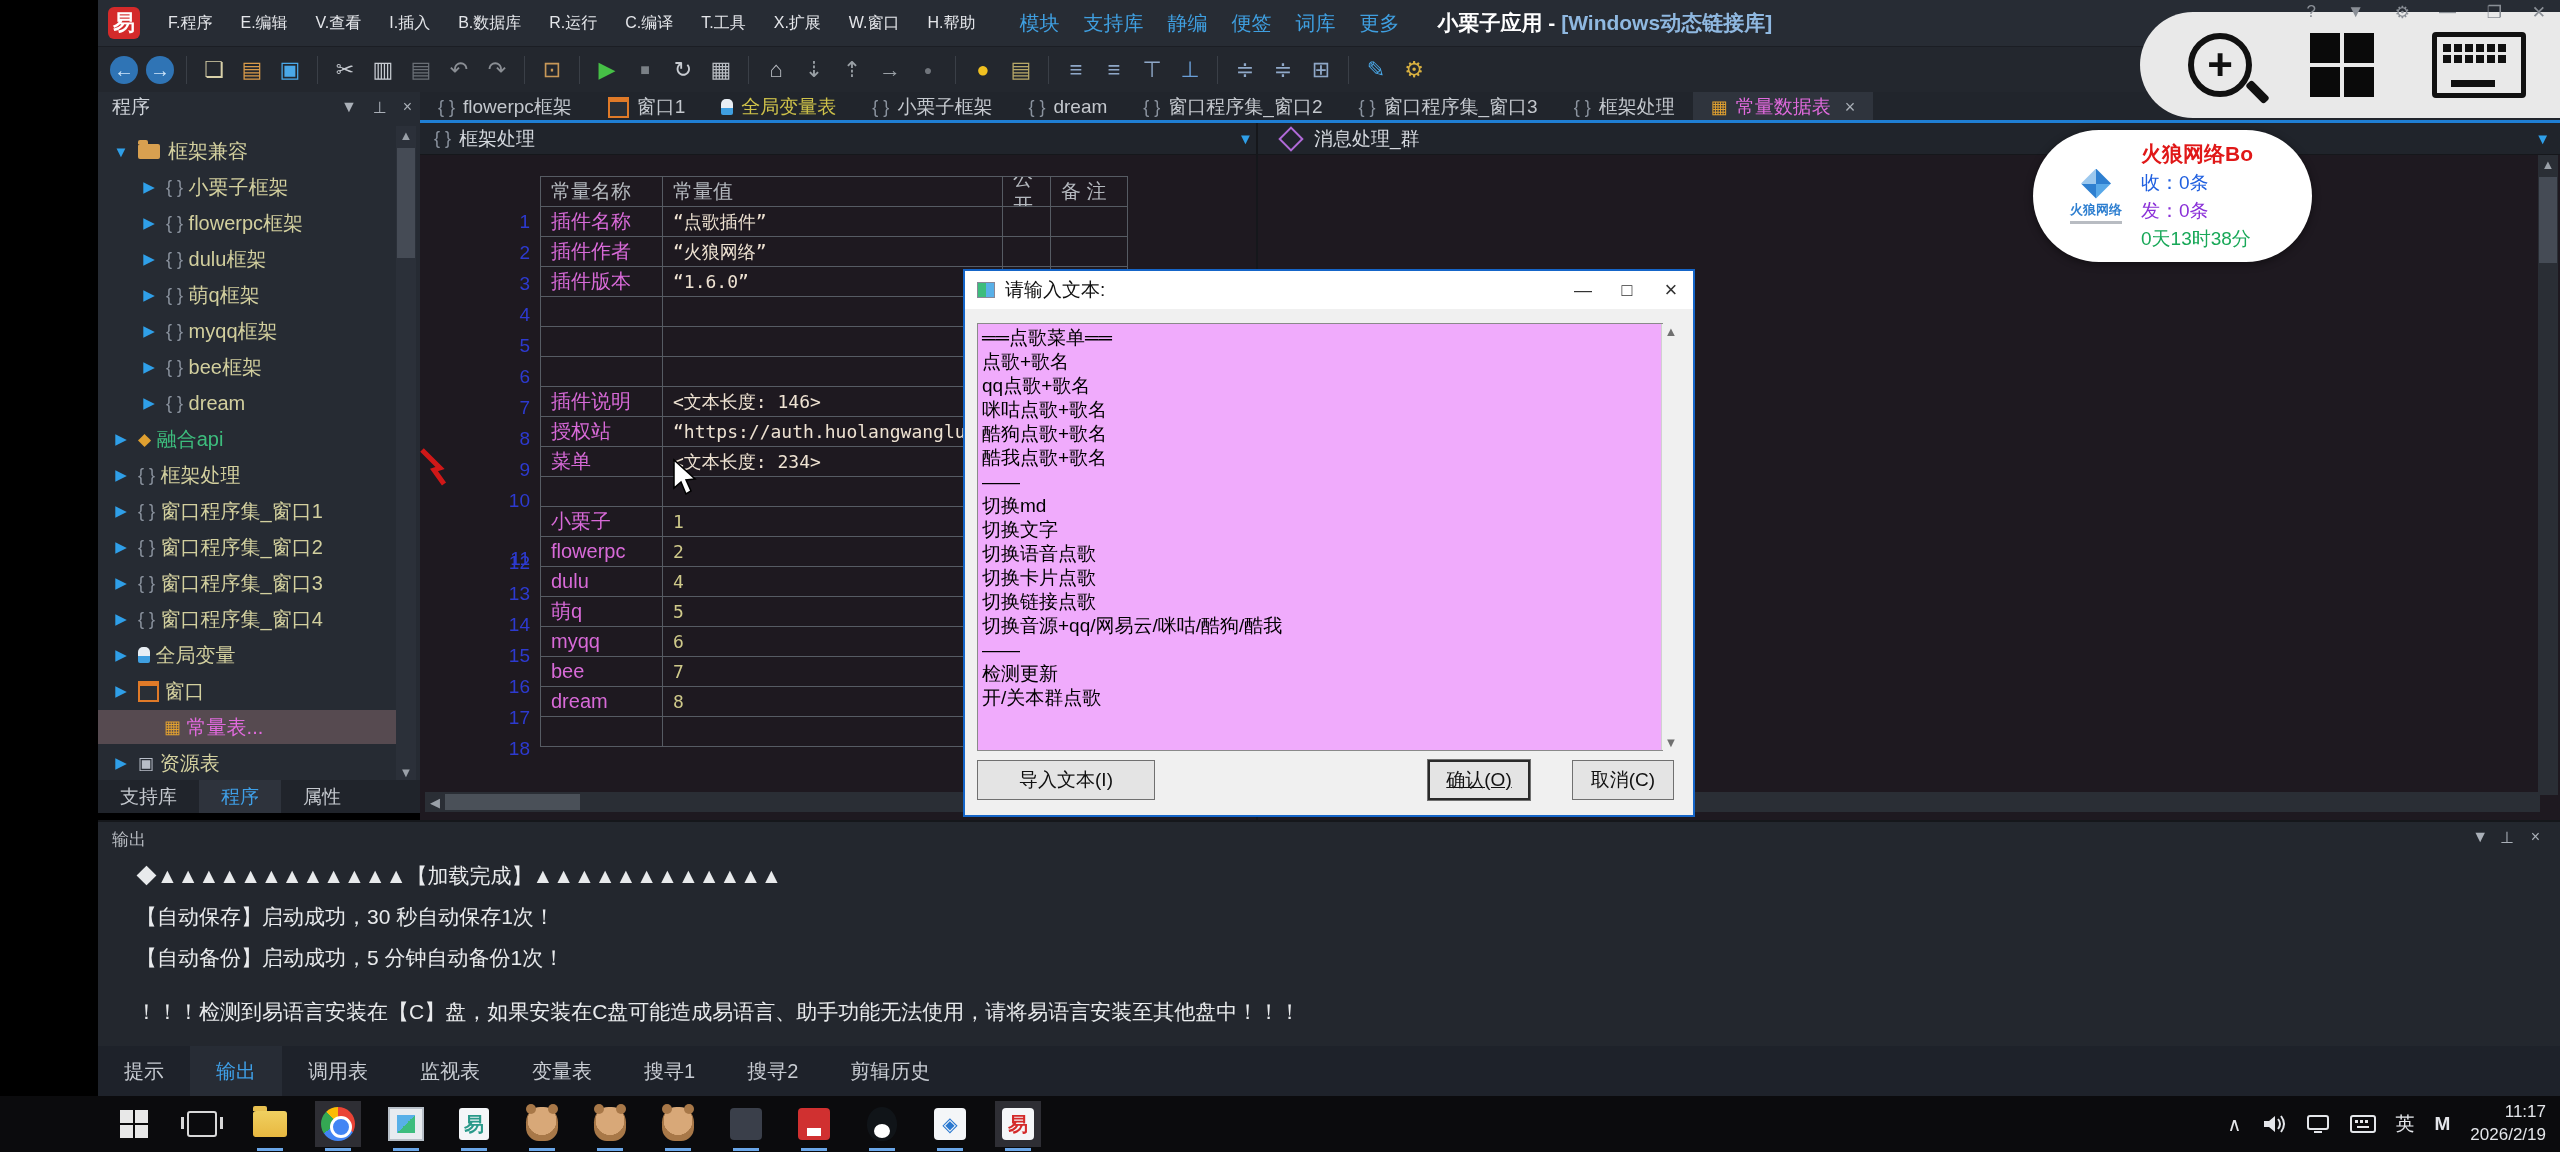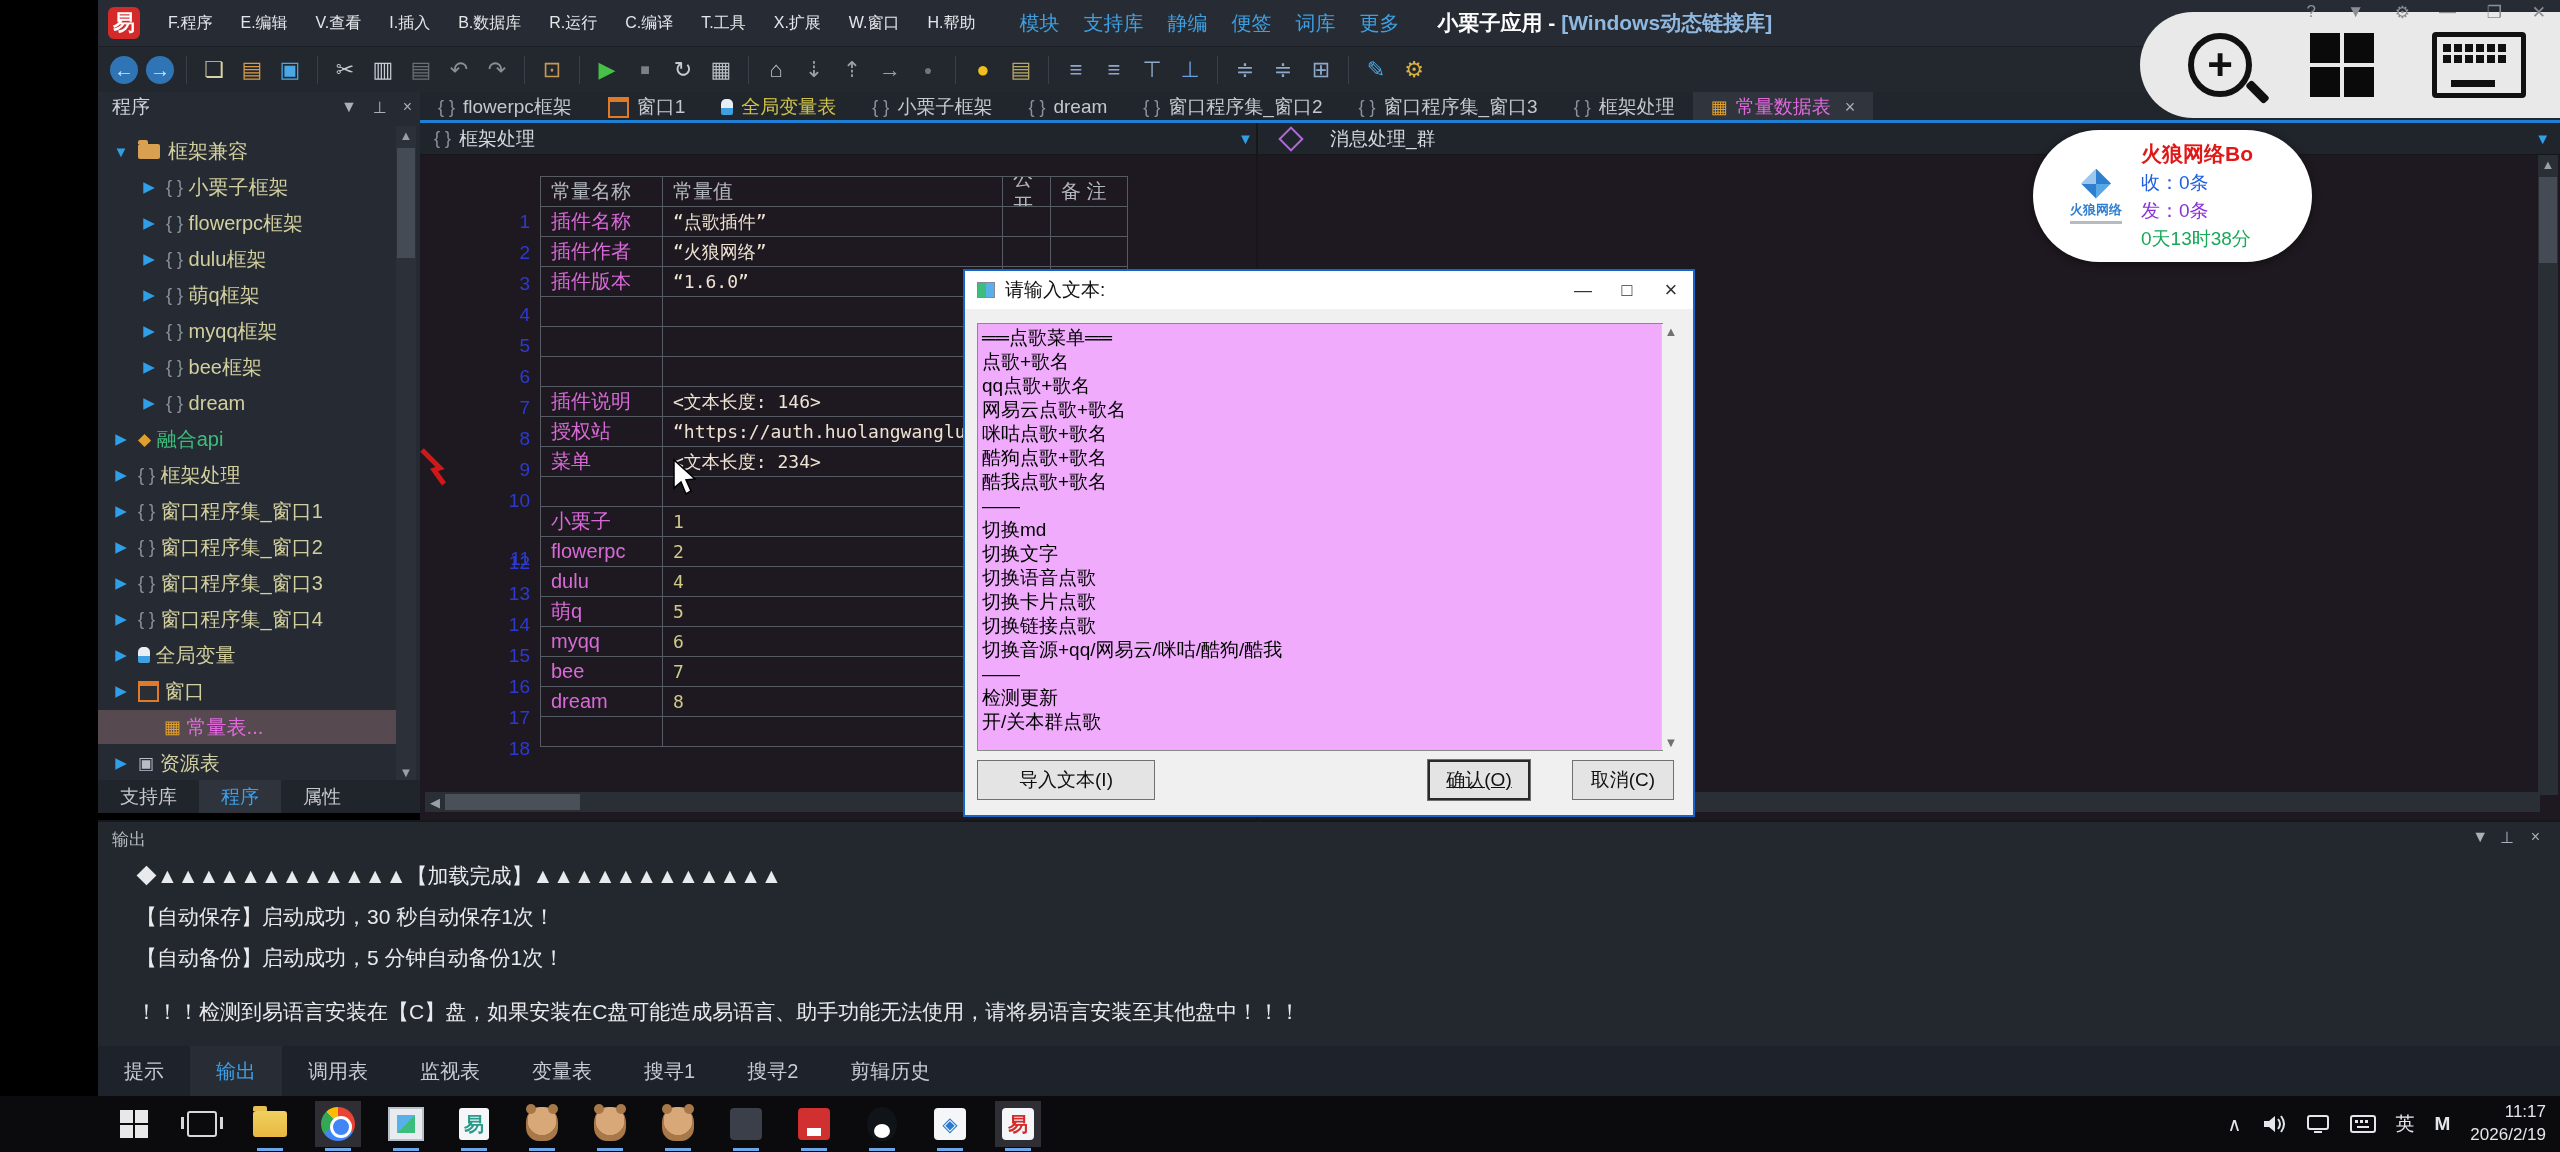--- a/index.html
+++ b/index.html
@@ -46,21 +46,21 @@
   .grn{color:#3dbd7d;}
   .sb-scroll{left:396px;top:126px;width:20px;height:656px;background:#2b3039;position:absolute;}
   .sb-thumb{position:absolute;left:1px;width:18px;background:#454b55;}
   .arr{color:#9aa0a8;font-size:13px;text-align:center;width:20px;position:absolute;}
   #sidetabs{left:98px;top:780px;width:322px;height:33px;background:#20242b;display:flex;align-items:stretch;}
   .sbt{padding:0 22px;display:flex;align-items:center;font-size:19px;color:#c4c8ce;}
   .sbt.active{background:#2e333c;color:#3fa0e8;}
   
   #editor{left:420px;top:123px;right:0;height:697px;background:#1e1920;}
   #edheader{left:420px;top:123px;right:0;height:31px;background:#20242b;border-bottom:1px solid #15171b;display:flex;align-items:center;}
-  .ehtext{font-size:19px;color:#d4d8de;margin-left:32px;}
+  .ehtext{font-size:19px;color:#d4d8de;margin-left:16px;}
   .vdiv{position:absolute;left:1256px;top:123px;width:2px;bottom:332px;background:#15171b;}
   .hexico{width:14px;height:14px;border:2px solid #b06ad8;transform:rotate(45deg);display:inline-block;margin:0 10px 0 14px;}
   .bluetri{color:#2f9fe8;font-size:15px;}
   
   #ctable{left:540px;top:176px;width:587px;position:absolute;display:grid;
           grid-template-columns:122px 340px 48px 77px;border-left:1px solid #565b63;border-top:1px solid #565b63;}
   .cell{height:30px;border-right:1px solid #565b63;border-bottom:1px solid #565b63;
         font-size:20px;display:flex;align-items:center;padding-left:10px;box-sizing:border-box;overflow:hidden;}
   .hcell{color:#b4b8be;}
   .cname{color:#d86ad8;}
@@ -436,21 +436,20 @@
       <span class="dlgico"></span>
       <span class="dlg-title-text">请输入文本:</span>
       <span class="dlg-btnbox">—</span>
       <span class="dlg-btnbox">□</span>
       <span class="dlg-btnbox" style="font-size:22px;">×</span>
     </div>
     <div id="dlg-text">
       <div class="dline">══点歌菜单══</div>
       <div class="dline">点歌+歌名</div>
       <div class="dline">qq点歌+歌名</div>
-      <div class="dline">网易云点歌+歌名</div>
       <div class="dline">咪咕点歌+歌名</div>
       <div class="dline">酷狗点歌+歌名</div>
       <div class="dline">酷我点歌+歌名</div>
       <div class="dline">——</div>
       <div class="dline">切换md</div>
       <div class="dline">切换文字</div>
       <div class="dline">切换语音点歌</div>
       <div class="dline">切换卡片点歌</div>
       <div class="dline">切换链接点歌</div>
       <div class="dline">切换音源+qq/网易云/咪咕/酷狗/酷我</div>

